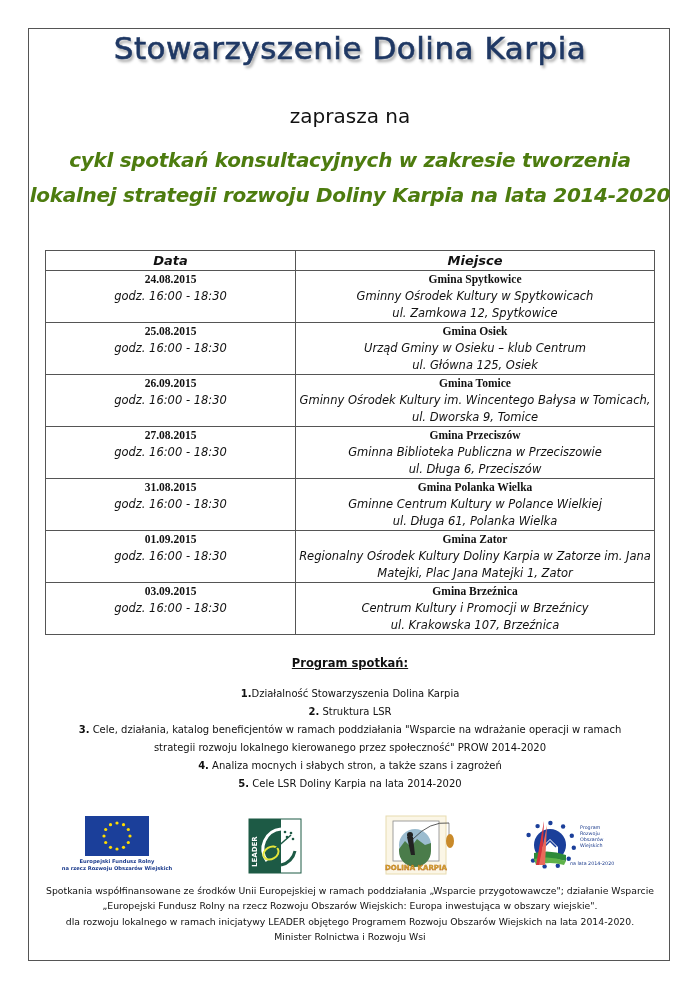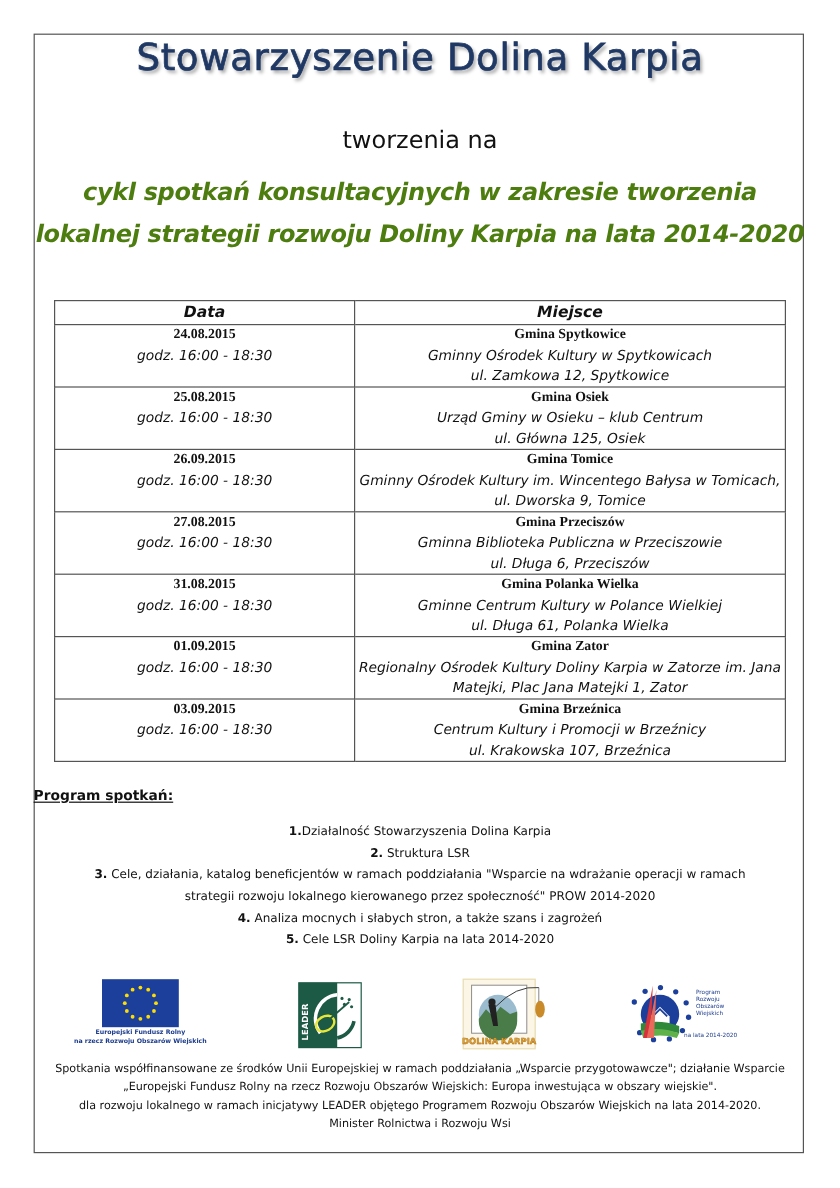--- a/index.html
+++ b/index.html
@@ -92,21 +92,21 @@
       height: 51px;
       line-height: 17px;
     }
     .cell-bold { font-weight: bold; display: block; font-family: Liberation Serif, serif; }
     .cell-italic { font-style: italic; display: block; }
     .program-heading {
       position: absolute;
       left: 28px;
       width: 644px;
       top: 656px;
-      text-align: left;
+      text-align: center;
       font-family: "DejaVu Sans", sans-serif;
       font-size: 11.5px;
       font-weight: bold;
       text-decoration: underline;
     }
     .program-list {
       position: absolute;
       left: 28px;
       width: 644px;
       top: 685px;
@@ -173,21 +173,21 @@
     }
     .footer .line { display: block; white-space: nowrap; }
   </style>
 </head>
 <body>
 
 <div class="frame"></div>
 
 <div class="title">Stowarzyszenie Dolina Karpia</div>
 
-<div class="invite">tworzenia na</div>
+<div class="invite">zaprasza na</div>
 
 <div class="headline">
   <div>cykl spotkań konsultacyjnych w zakresie tworzenia</div>
   <div>lokalnej strategii rozwoju Doliny Karpia na lata 2014-2020</div>
 </div>
 
 <table class="schedule">
   <thead>
     <tr>
       <th class="col-date">Data</th>

